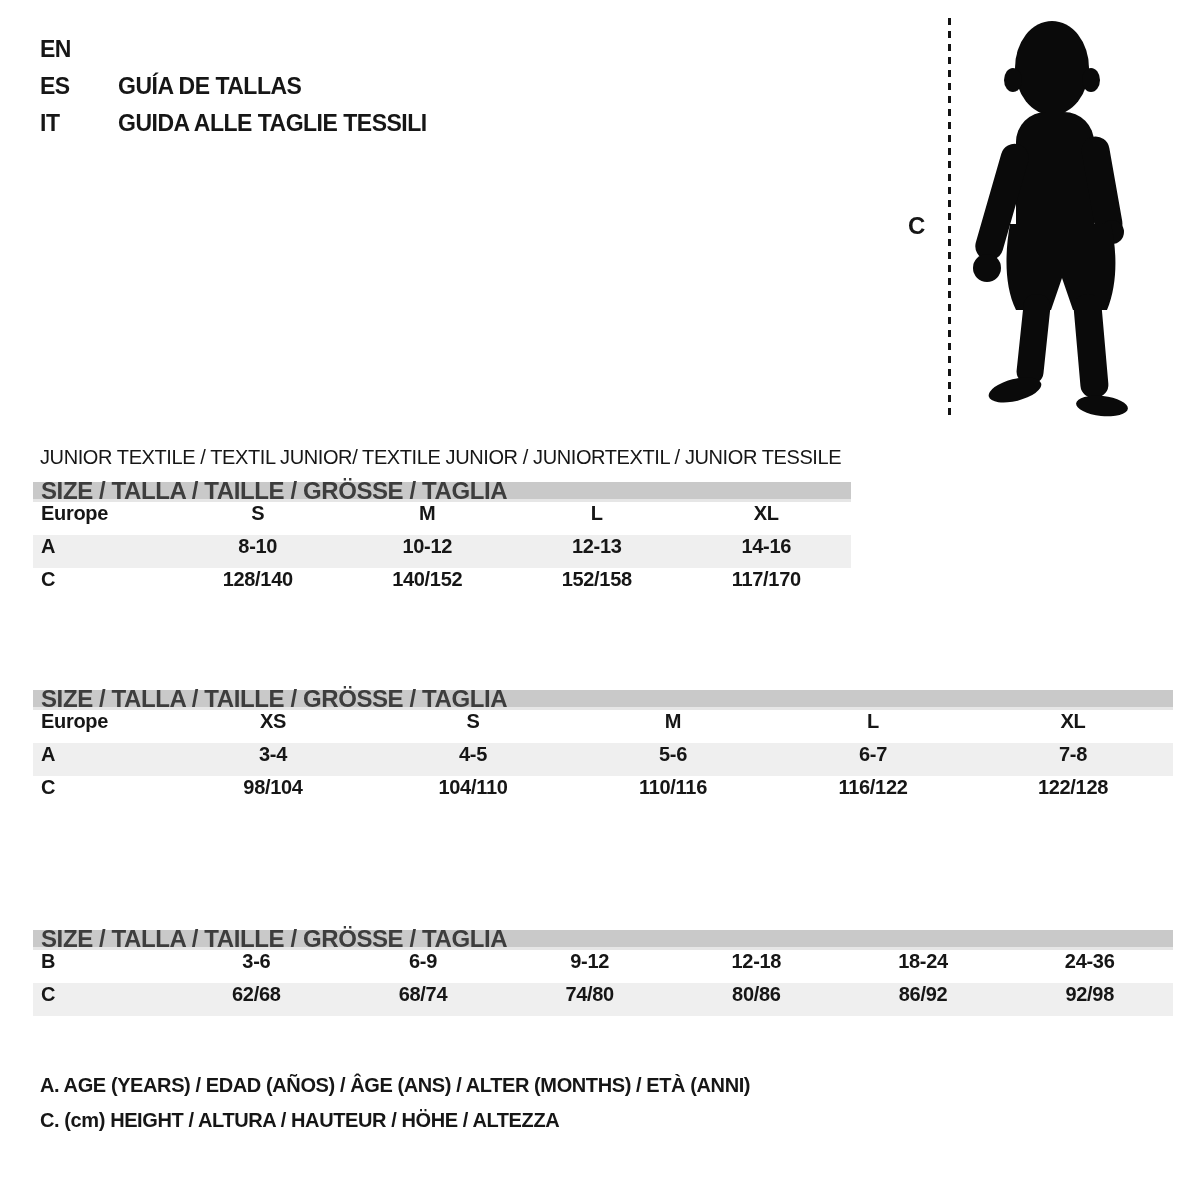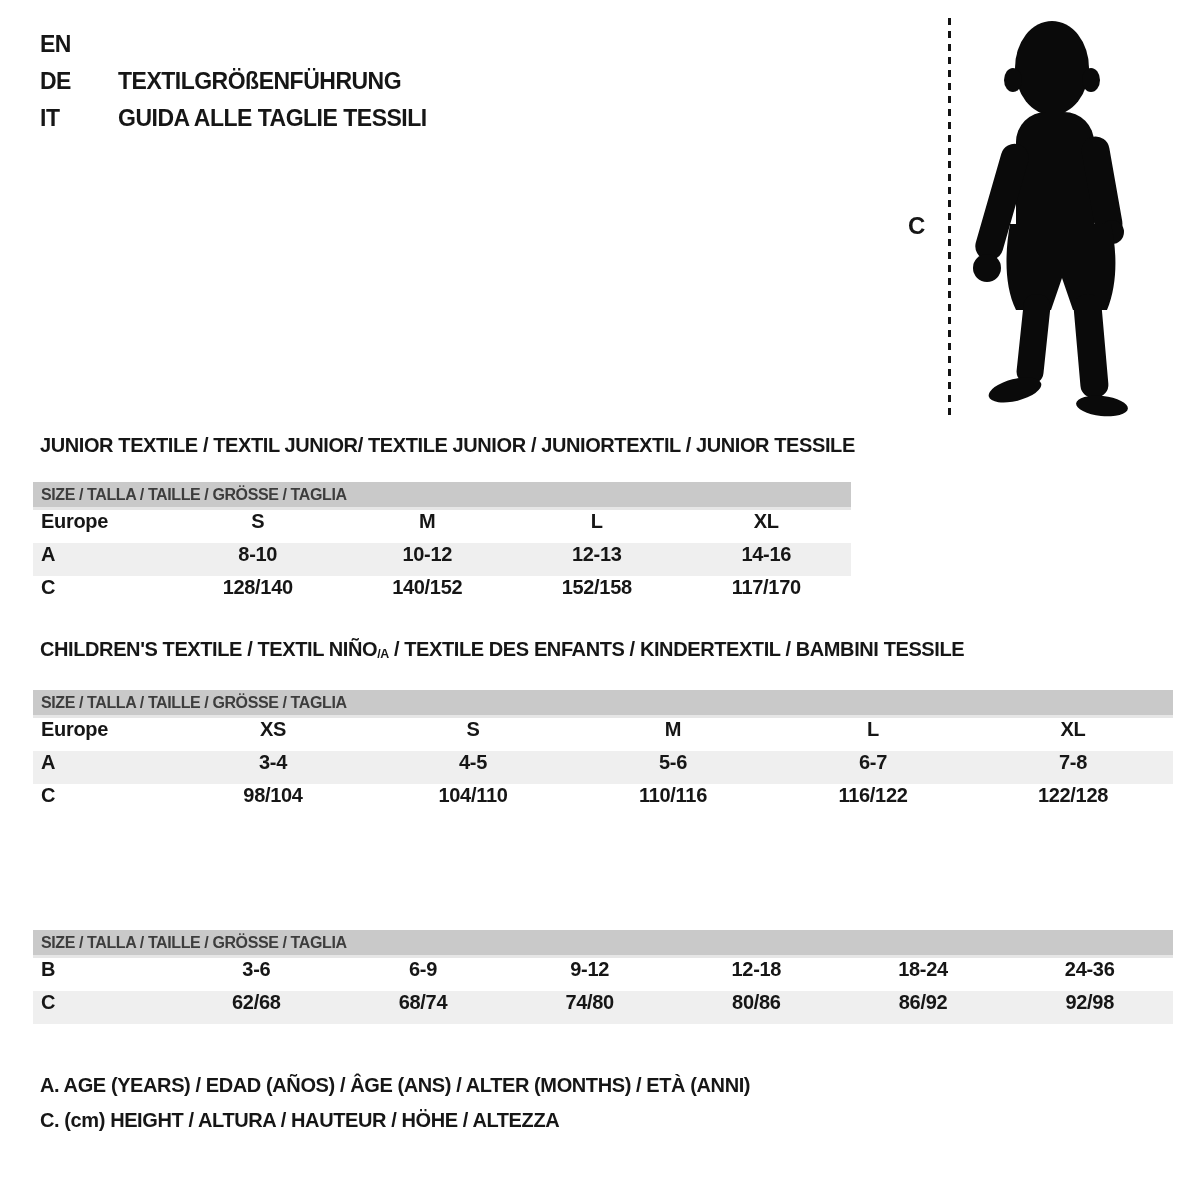--- a/index.html
+++ b/index.html
@@ -9,55 +9,55 @@
     width: 1200px;
     height: 1200px;
     background: #ffffff;
     font-family: "Liberation Sans", "DejaVu Sans", sans-serif;
     color: #161616;
     overflow: hidden;
     font-stretch: condensed;
   }
   
   .lang-list { position: absolute; left: 40px; top: 26px; }
-  .lang-row { display: flex; height: 37px; align-items: center; }
+  .lang-row { display: flex; height: 37px; align-items: flex-end; }
   .lang-code { width: 78px; font-size: 23px; font-weight: bold; letter-spacing: -0.5px; }
   .lang-label { font-size: 23px; font-weight: bold; letter-spacing: -0.5px; white-space: nowrap; }
 
   
   .measure-line {
     position: absolute; left: 948px; top: 18px; width: 3px; height: 398px;
     background: repeating-linear-gradient(to bottom, #131313 0 7px, transparent 7px 13px);
   }
   .measure-label {
     position: absolute; left: 908px; top: 212px;
     font-size: 24px; font-weight: bold;
   }
   .toddler { position: absolute; left: 960px; top: 16px; width: 182px; height: 402px; }
   .toddler * { fill: #0a0a0a; }
 
   
   .section-title {
     position: absolute; left: 40px;
-    font-size: 20px; font-weight: bold; letter-spacing: -0.4px; white-space: nowrap;
+    font-size: 20px; font-weight: normal; letter-spacing: -0.4px; white-space: nowrap; margin-top: 12px;
   }
   .junior-title { top: 434px; }
   .children-title { top: 638px; }
   .babies-title { top: 843px; line-height: 30px; }
   .sub { font-size: 0.62em; vertical-align: -0.18em; }
 
   
   .size-table { position: absolute; left: 33px; }
   .junior-table { top: 482px; width: 818px; }
   .children-table { top: 690px; width: 1140px; }
   .babies-table { top: 930px; width: 1140px; }
   .thead {
-    height: 28px; background: #c9c9c9; color: #3d3d3d;
+    height: 20px; background: #c9c9c9; color: #3d3d3d;
     display: flex; align-items: center; padding-left: 8px; box-sizing: border-box;
-    font-size: 16px; font-weight: bold; letter-spacing: -0.4px;
+    font-size: 24px; font-weight: bold; letter-spacing: -0.4px;
     border-bottom: 3px solid #e6e6e6;
   }
   .trow { display: flex; height: 33px; align-items: flex-start; font-size: 20px; font-weight: bold; letter-spacing: -0.3px; }
   .trow.alt { background: #efefef; }
   .tlabel { width: 140px; padding-left: 8px; box-sizing: border-box; text-align: left; }
   .tcell { flex: 1; text-align: center; }
 
   
   .legend { position: absolute; left: 40px; top: 1068px; }
   .legend-line { font-size: 20px; font-weight: bold; letter-spacing: -0.4px; line-height: 35px; white-space: nowrap; }
@@ -65,22 +65,22 @@
 </head>
 <body>
 
 <div class="canvas">
 
   <div class="lang-list">
     <div class="lang-row">
       <span class="lang-code">EN</span>
     </div>
     <div class="lang-row">
-      <span class="lang-code">DE</span>
-      <span class="lang-label">TEXTILGRÖßENFÜHRUNG</span>
+      <span class="lang-code">ES</span>
+      <span class="lang-label">GUÍA DE TALLAS</span>
     </div>
     <div class="lang-row">
       <span class="lang-code">IT</span>
       <span class="lang-label">GUIDA ALLE TAGLIE TESSILI</span>
     </div>
   </div>
 
   <div class="measure-line"></div>
   <div class="measure-label">C</div>
   <svg class="toddler" viewBox="0 0 182 402" xmlns="http://www.w3.org/2000/svg">
@@ -118,23 +118,20 @@
     </div>
     <div class="trow">
       <span class="tlabel">C</span>
       <span class="tcell">128/140</span>
       <span class="tcell">140/152</span>
       <span class="tcell">152/158</span>
       <span class="tcell">117/170</span>
     </div>
   </div>
 
-  <div class="section-title children-title">
-    <span>CHILDREN'S TEXTILE / TEXTIL NIÑO</span><span class="sub">/A</span><span> / TEXTILE DES ENFANTS / KINDERTEXTIL / BAMBINI TESSILE</span>
-  </div>
   <div class="size-table children-table">
     <div class="thead">SIZE / TALLA / TAILLE / GRÖSSE / TAGLIA</div>
     <div class="trow">
       <span class="tlabel">Europe</span>
       <span class="tcell">XS</span>
       <span class="tcell">S</span>
       <span class="tcell">M</span>
       <span class="tcell">L</span>
       <span class="tcell">XL</span>
     </div>

